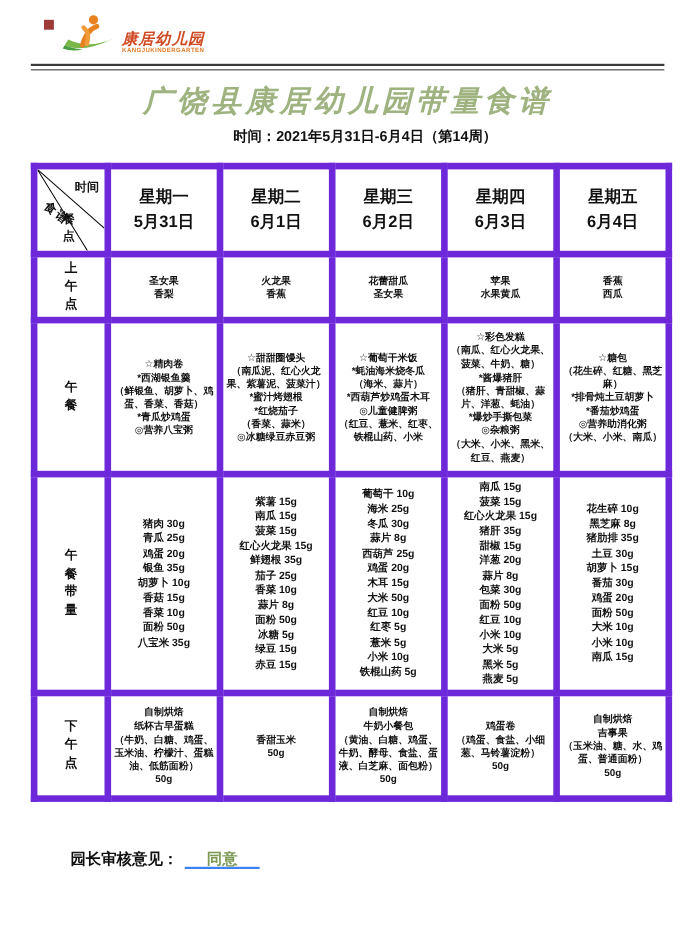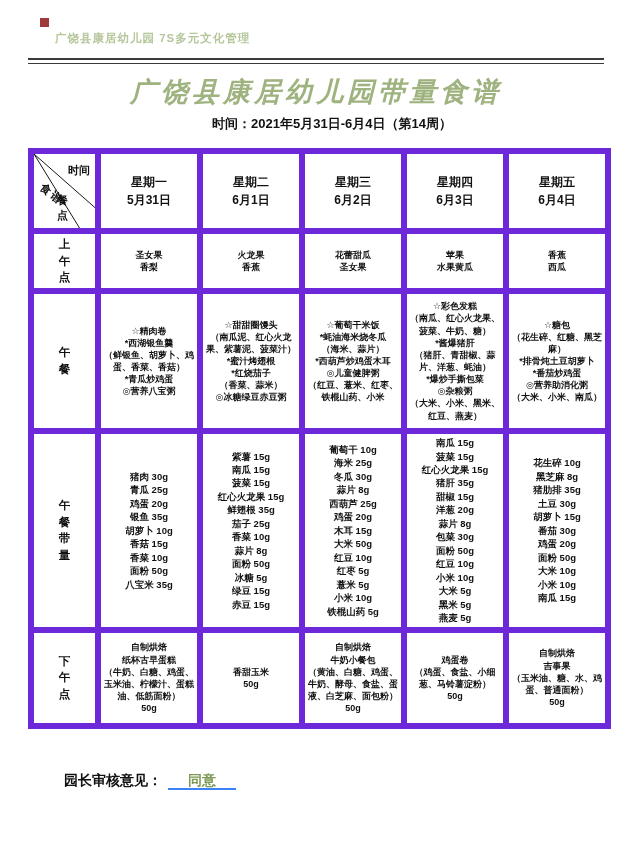--- a/index.html
+++ b/index.html
@@ -18,21 +18,21 @@
   .rule{position:absolute;top:58px;left:28px;right:28px;height:3px;border-top:2px solid #3a3a3a;border-bottom:1px solid #3a3a3a;}
   
   .title{position:absolute;top:74px;left:0;width:100%;text-align:center;font-size:27px;font-weight:bold;color:#9eb37f;letter-spacing:4px;font-style:italic;}
   .subtitle{position:absolute;top:115px;left:0;width:100%;text-align:center;font-size:13px;font-weight:bold;color:#111;padding-left:16px;}
   
   table.menu{position:absolute;top:148px;left:28px;width:577px;border-collapse:collapse;table-layout:fixed;border:2px solid #000;}
   table.menu td{border:6px solid #6d28d9;text-align:center;vertical-align:middle;font-weight:bold;color:#111;padding:2px 3px;overflow:hidden;}
   .pre{white-space:pre-line;}
   tr.r-head{height:80px;} tr.r-morning{height:57px;} tr.r-lunch{height:140px;}
   tr.r-qty{height:191px;} tr.r-after{height:96px;} tr.r-daily{height:48px;}
-  .day-cell{font-size:12px;line-height:1.5;}
+  .day-cell{font-size:15px;line-height:1.5;}
   .cell-s{font-size:9px;line-height:1.35;}
   .cell-q{font-size:9.5px;line-height:1.42;}
   .vlabel{font-size:11.5px;}
   .vlabel .vtxt{width:13px;margin:0 auto;word-break:break-all;line-height:1.45;}
   .daily-label{font-size:11.5px;line-height:1.5;}
   .daily-text{font-size:9.5px;line-height:1.9;letter-spacing:.5px;}
   
   td.corner{position:relative;padding:0;}
   td.corner svg{position:absolute;left:0;top:0;width:100%;height:100%;}
   .c-time{position:absolute;top:9px;right:5px;font-size:11px;font-weight:bold;}
@@ -45,21 +45,35 @@
   .slogan .mark{color:#9a9a9a;font-size:26px;}
 </style>
 </head>
 <body>
 
 <div class="page">
 
   <div class="red-mark"></div>
 
   <div class="hdr">
-    <div class="org-line">广饶县康居幼儿园 7S多元文化管理</div>
+    <div class="logo">
+      <span>
+        <svg width="52" height="40" viewBox="0 0 52 40">
+          <path d="M4 30 Q20 38 48 24 Q26 34 7 25 Z" fill="#7ab648"></path>
+          <path d="M2 33 Q10 36 20 34 Q9 33 4 30 Z" fill="#4a9e3f"></path>
+          <circle cx="30" cy="7" r="4.2" fill="#e8821e"></circle>
+          <path d="M20 30 Q24 16 33 13" stroke="#e8821e" stroke-width="4.5" fill="none" stroke-linecap="round"></path>
+          <path d="M21 14 Q27 19 24 29" stroke="#f09c3a" stroke-width="4" fill="none" stroke-linecap="round"></path>
+        </svg>
+      </span>
+      <div class="logo-text">
+        <span class="logo-cn">康居幼儿园</span>
+        <span class="logo-en">KANGJUKINDERGARTEN</span>
+      </div>
+    </div>
   </div>
 
   <div class="rule"></div>
 
   <div class="title">广饶县康居幼儿园带量食谱</div>
   <div class="subtitle">时间：2021年5月31日-6月4日（第14周）</div>
 
   <table class="menu">
     <colgroup>
       <col style="width:67px">

